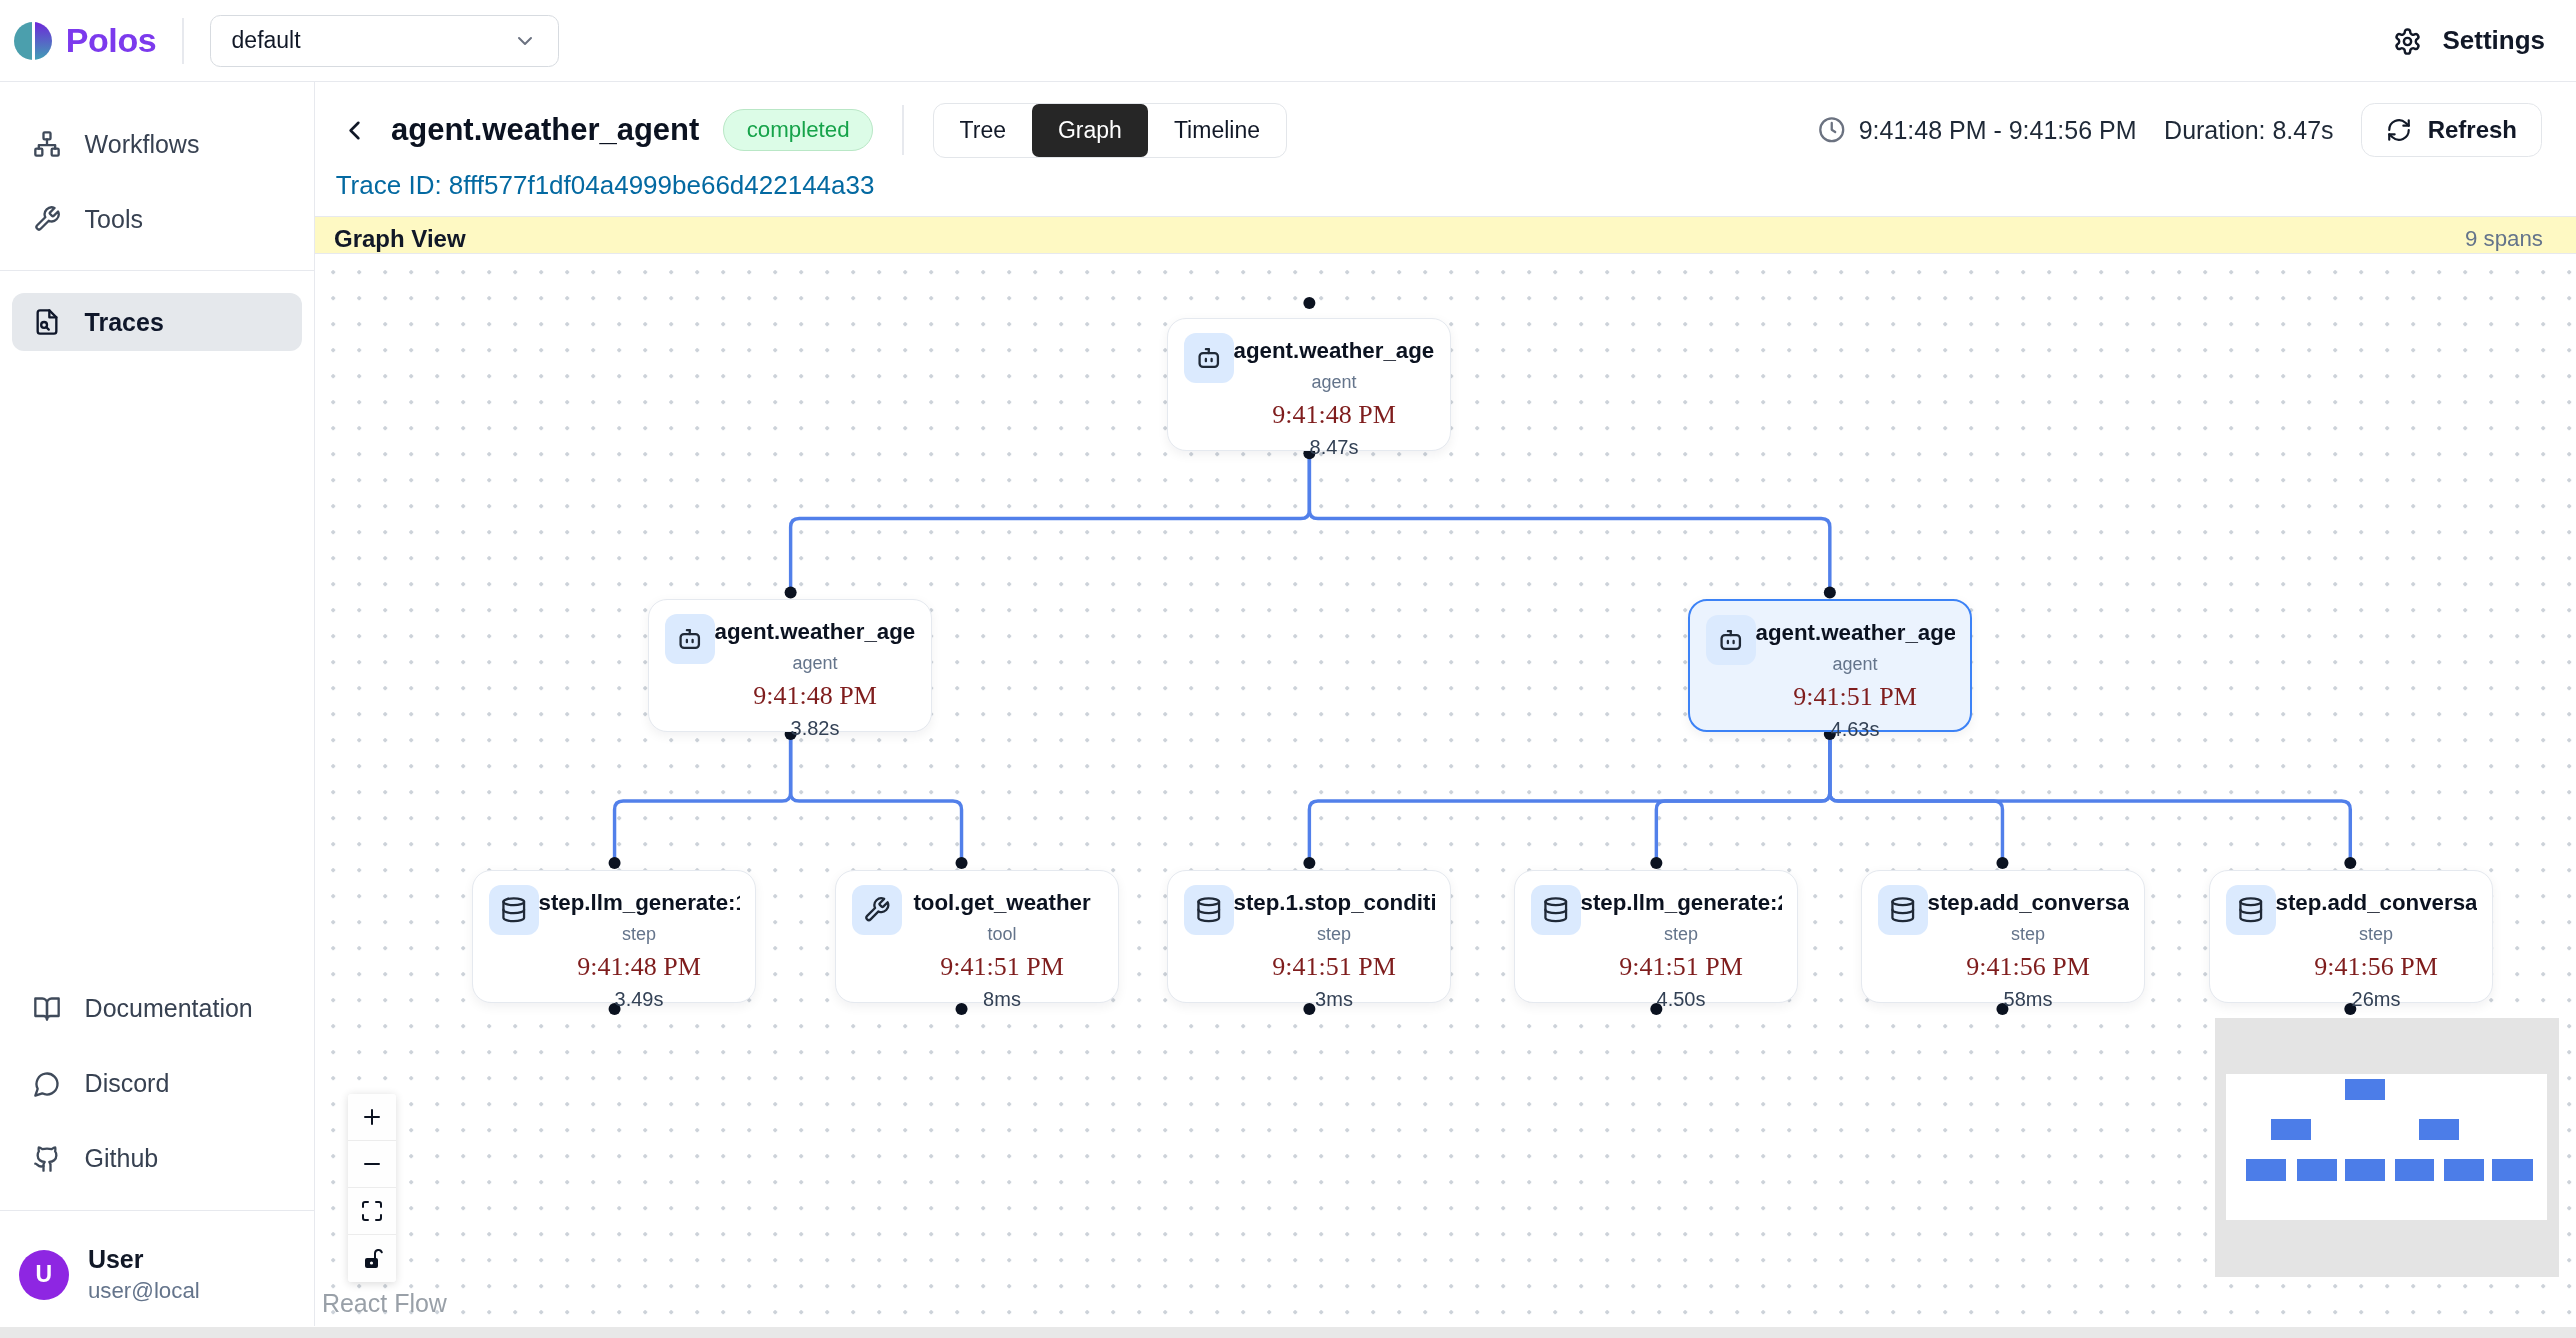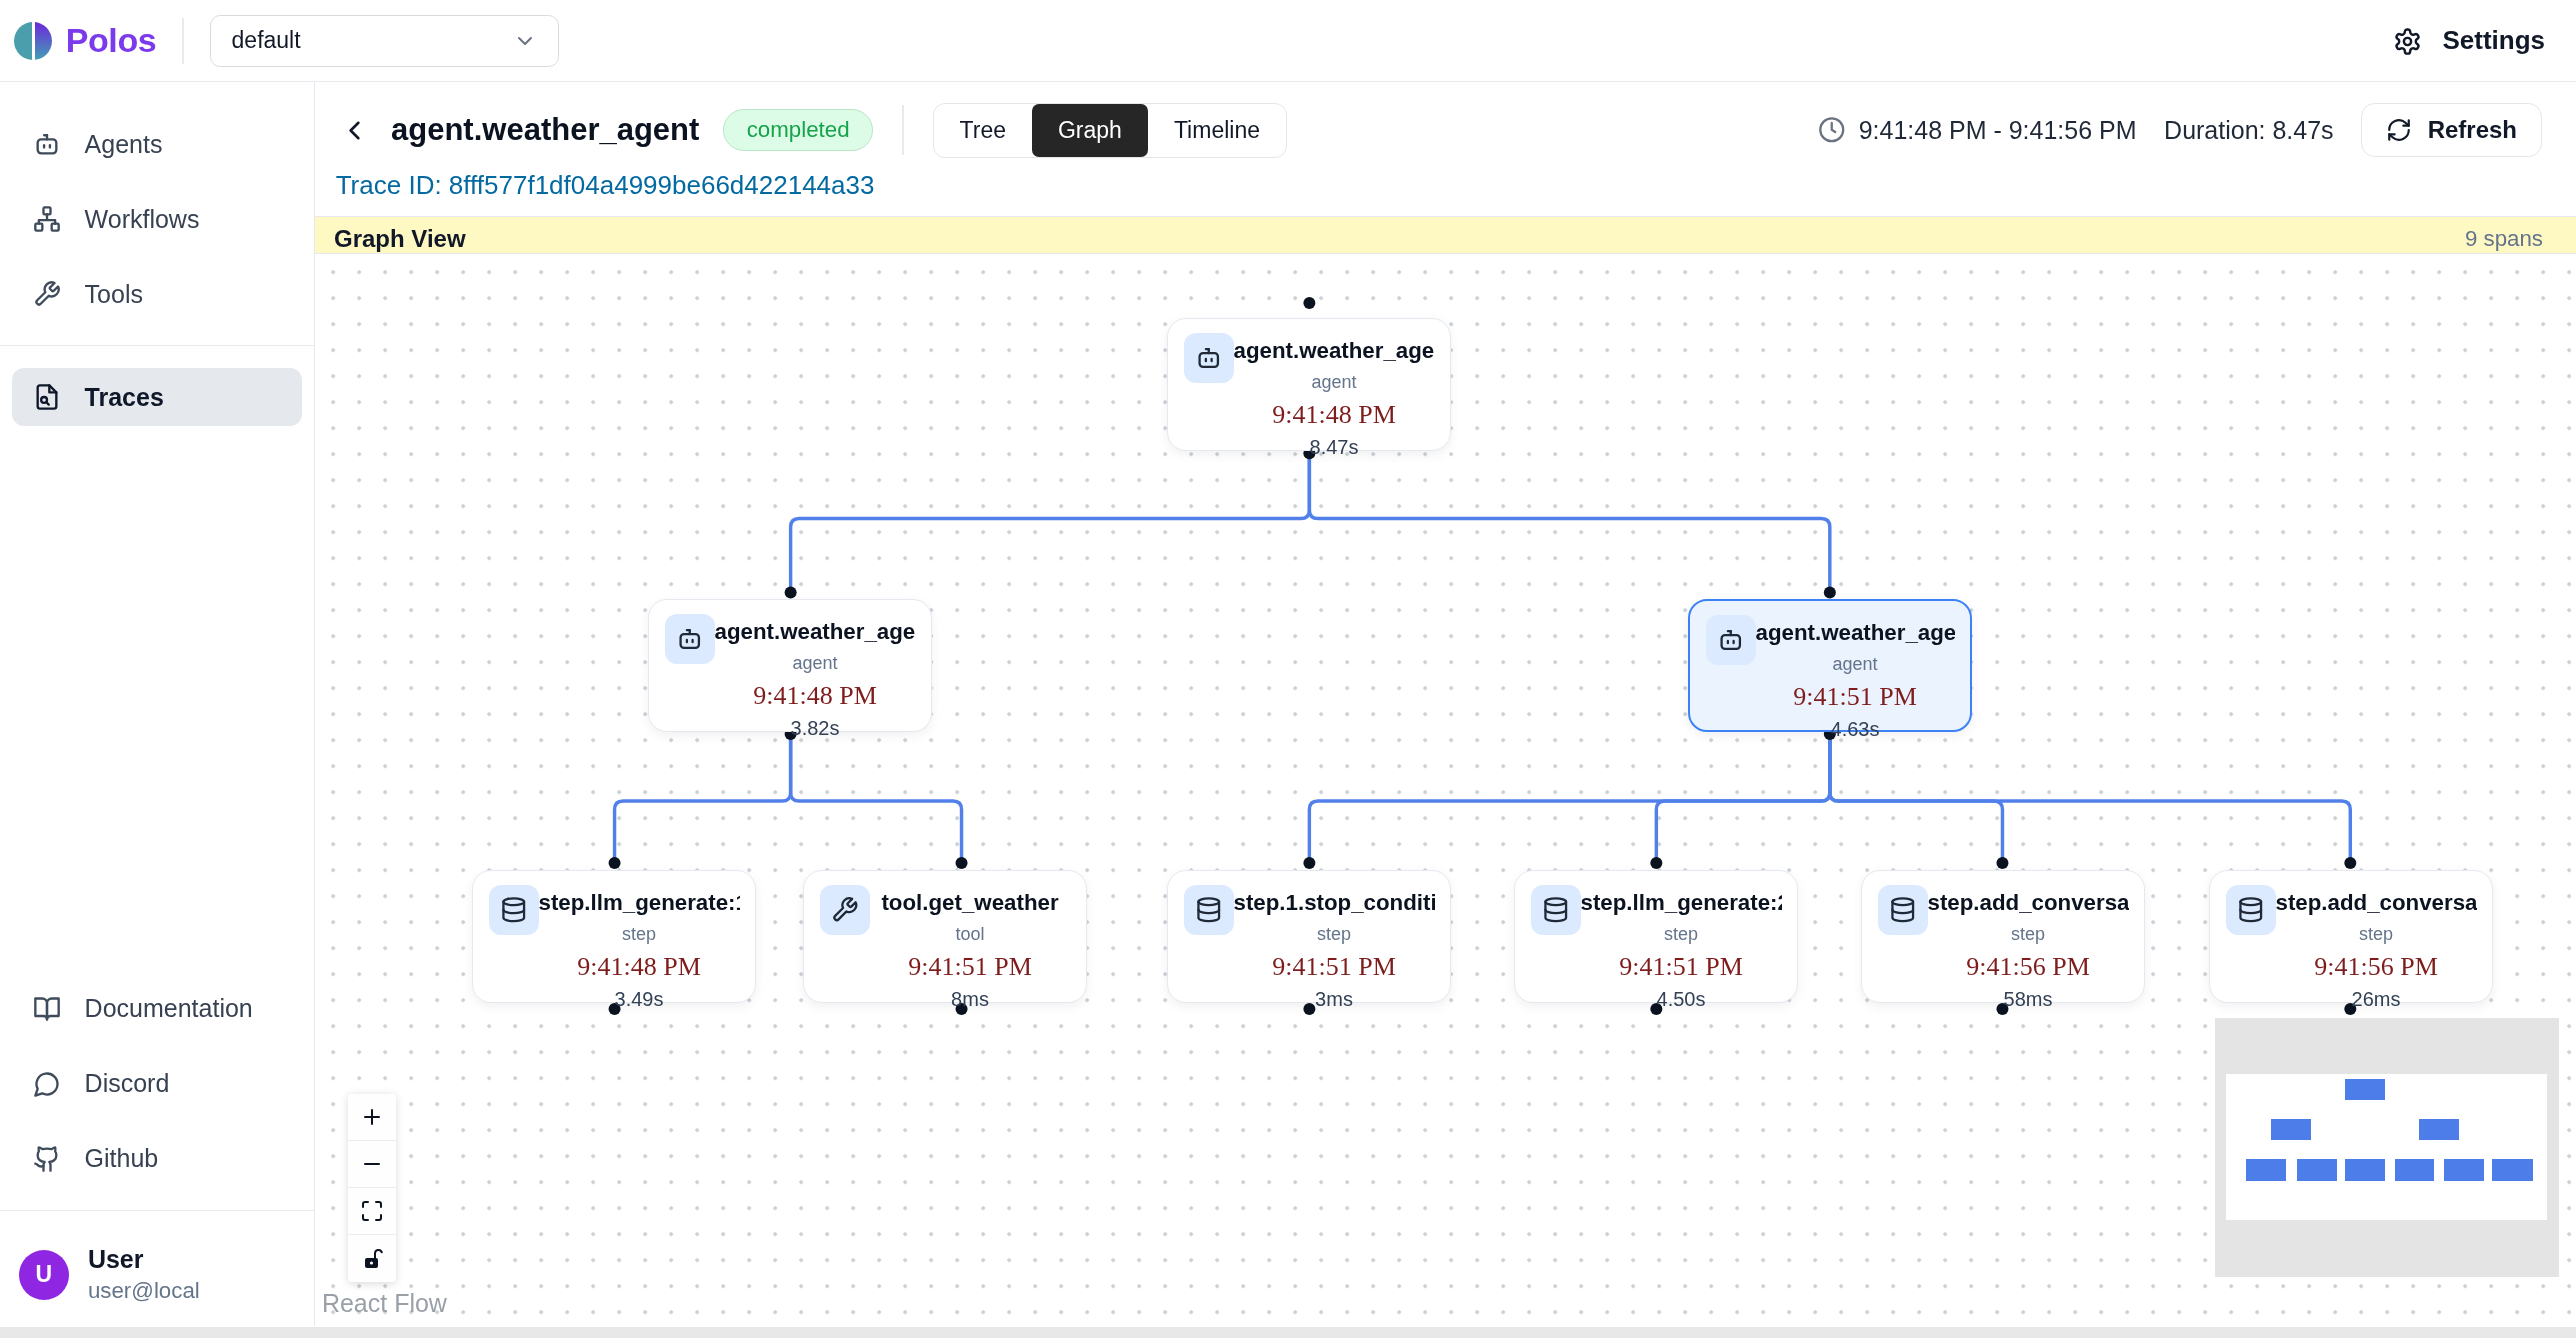--- a/index.html
+++ b/index.html
@@ -96,21 +96,21 @@
   .node-title { font-size: 22.3px; font-weight: 600; color: #0b1220; margin-top: 5.2px;
                 white-space: nowrap; overflow: hidden; }
   .node-type { font-size: 18px; color: #64748b; margin-top: 7.7px; }
   .node-time { font-size: 26px; color: #7f1d1d; margin-top: 7.7px; font-family: Liberation Serif, serif; }
   .node-duration { font-size: 20px; color: #334155; margin-top: 6px; }
 
   .n-root { left: 852px;  top: 64px; }
   .n-a    { left: 333px;  top: 345px; }
   .n-b    { left: 1373px; top: 345px; }
   .n-l1   { left: 157px;  top: 616px; }
-  .n-l2   { left: 488px;  top: 616px; }
+  .n-l2   { left: 520px;  top: 616px; }
   .n-l3   { left: 852px;  top: 616px; }
   .n-l4   { left: 1199px; top: 616px; }
   .n-l5   { left: 1546px; top: 616px; }
   .n-l6   { left: 1894px; top: 616px; }
 
   
   .flow-controls { position: absolute; left: 33px; top: 840px; width: 48px; background: #fff;
                    box-shadow: 0 1.7px 8.6px rgba(0,0,0,.14); border-radius: 3.4px; overflow: hidden; }
   .flow-btn { width: 48px; height: 47px; display: flex; align-items: center; justify-content: center;
               border-bottom: 0.9px solid #ececec; background: #fefefe; cursor: pointer; color: #0b1220; }
@@ -240,26 +240,20 @@
     <svg class="i" viewBox="0 0 34 34" width="29" height="29">
         <use href="#i-gear"></use>
       </svg>
     <span class="settings-label">Settings</span>
   </div>
 </header>
 
 <div class="shell">
 
   <nav class="sidebar">
-    <div class="nav-item">
-      <svg class="i" viewBox="0 0 33 33" width="28" height="28">
-          <use href="#i-bot"></use>
-        </svg>
-      <span>Agents</span>
-    </div>
     <div class="nav-item">
       <svg class="i" viewBox="0 0 33 33" width="28" height="28">
           <use href="#i-network"></use>
         </svg>
       <span>Workflows</span>
     </div>
     <div class="nav-item">
       <svg class="i" viewBox="0 0 33 33" width="28" height="28">
           <use href="#i-wrench"></use>
         </svg>

